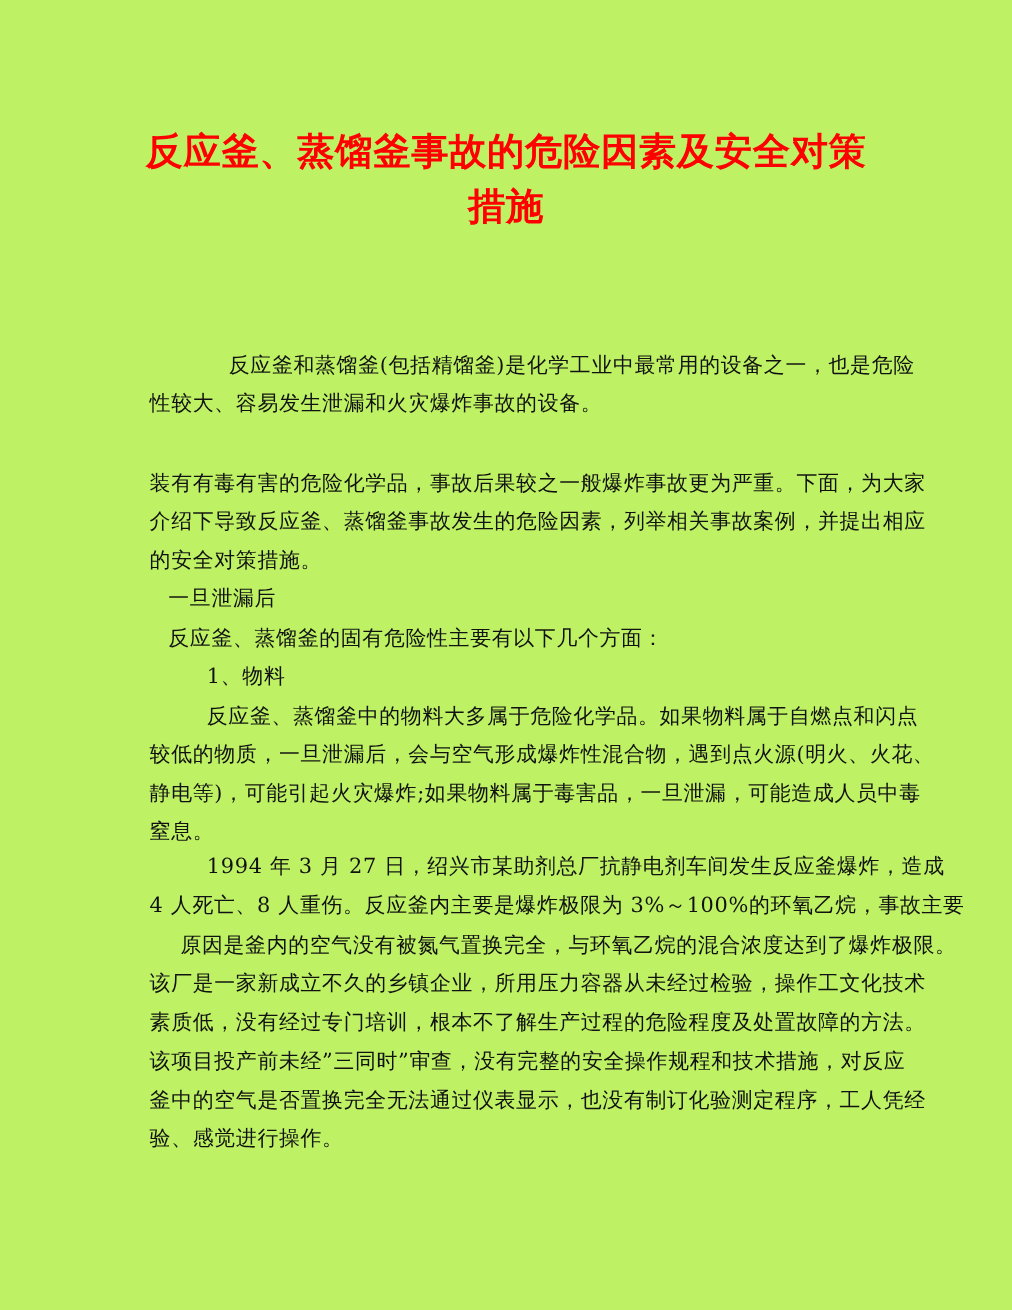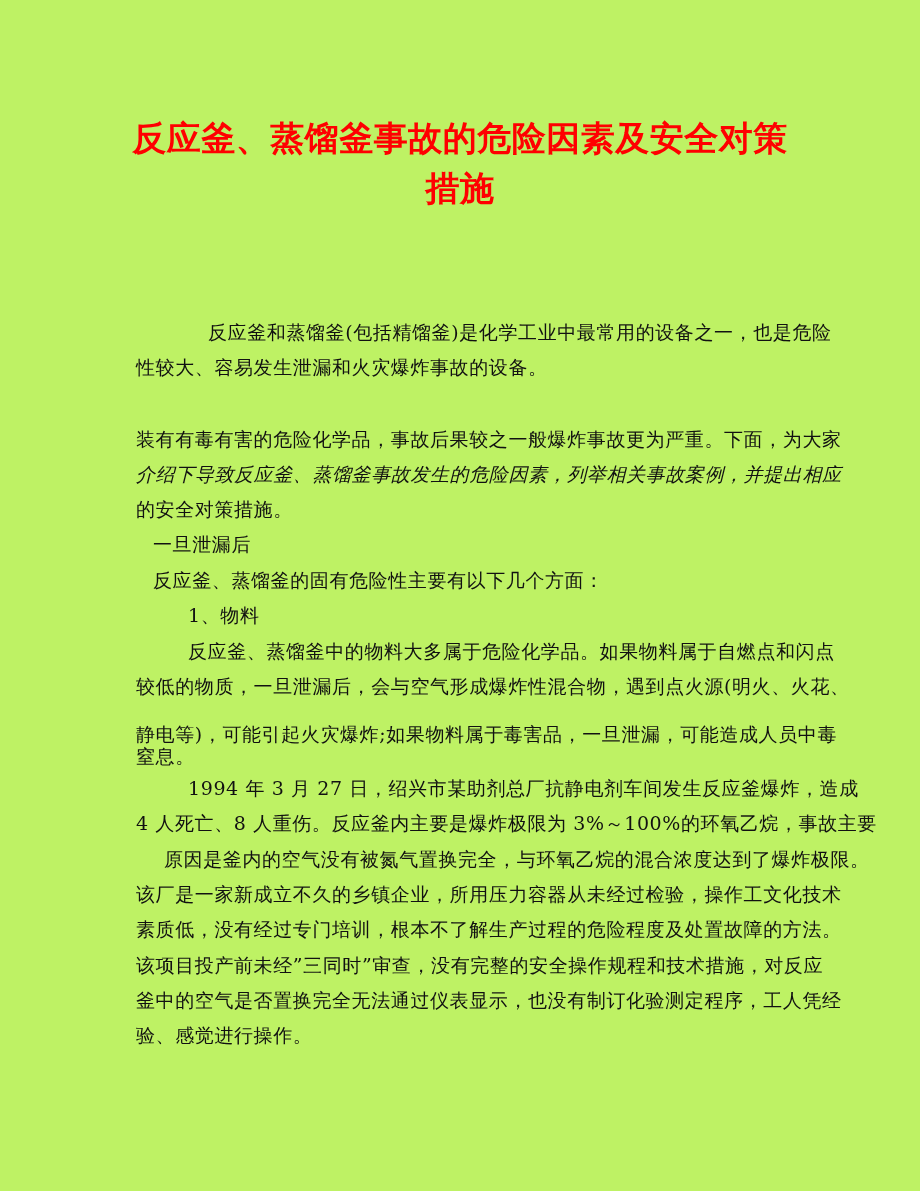--- a/index.html
+++ b/index.html
@@ -51,32 +51,32 @@
 
   <div class="title">
     <div class="t1">反应釜、蒸馏釜事故的危险因素及安全对策</div>
     <div class="t2">措施</div>
   </div>
 
   <div class="line" style="left:208px; top:320px;">反应釜和蒸馏釜(包括精馏釜)是化学工业中最常用的设备之一，也是危险</div>
   <div class="line" style="left:136px; top:355px;">性较大、容易发生泄漏和火灾爆炸事故的设备。</div>
 
   <div class="line" style="left:136px; top:427px;">装有有毒有害的危险化学品，事故后果较之一般爆炸事故更为严重。下面，为大家</div>
-  <div class="line" style="left:136px; top:462px;font-style:italic;">介绍下导致反应釜、蒸馏釜事故发生的危险因素，列举相关事故案例，并提出相应</div>
+  <div class="line" style="left:136px; top:462px;">介绍下导致反应釜、蒸馏釜事故发生的危险因素，列举相关事故案例，并提出相应</div>
   <div class="line" style="left:136px; top:497px;">的安全对策措施。</div>
 
   <div class="line" style="left:153px; top:532px;">一旦泄漏后</div>
 
   <div class="line" style="left:153px; top:568px;">反应釜、蒸馏釜的固有危险性主要有以下几个方面：</div>
 
   <div class="line" style="left:188px; top:603px;">1、物料</div>
 
   <div class="line" style="left:188px; top:639px;">反应釜、蒸馏釜中的物料大多属于危险化学品。如果物料属于自燃点和闪点</div>
   <div class="line" style="left:136px; top:674px;">较低的物质，一旦泄漏后，会与空气形成爆炸性混合物，遇到点火源(明火、火花、</div>
-  <div class="line" style="left:136px; top:709px;margin-top:13px;">静电等)，可能引起火灾爆炸;如果物料属于毒害品，一旦泄漏，可能造成人员中毒</div>
+  <div class="line" style="left:136px; top:709px;">静电等)，可能引起火灾爆炸;如果物料属于毒害品，一旦泄漏，可能造成人员中毒</div>
   <div class="line" style="left:136px; top:744px;">窒息。</div>
 
   <div class="line" style="left:188px; top:776px;">1994 年 3 月 27 日，绍兴市某助剂总厂抗静电剂车间发生反应釜爆炸，造成</div>
   <div class="line" style="left:136px; top:811px;">4 人死亡、8 人重伤。反应釜内主要是爆炸极限为 3%～100%的环氧乙烷，事故主要</div>
   <div class="line" style="left:136px; top:847px;margin-left:28px;">原因是釜内的空气没有被氮气置换完全，与环氧乙烷的混合浓度达到了爆炸极限。</div>
   <div class="line" style="left:136px; top:882px;">该厂是一家新成立不久的乡镇企业，所用压力容器从未经过检验，操作工文化技术</div>
   <div class="line" style="left:136px; top:917px;">素质低，没有经过专门培训，根本不了解生产过程的危险程度及处置故障的方法。</div>
   <div class="line" style="left:136px; top:953px;text-align:right;">该项目投产前未经”三同时”审查，没有完整的安全操作规程和技术措施，对反应</div>
   <div class="line" style="left:136px; top:988px;">釜中的空气是否置换完全无法通过仪表显示，也没有制订化验测定程序，工人凭经</div>
   <div class="line" style="left:136px; top:1023px;">验、感觉进行操作。</div>

